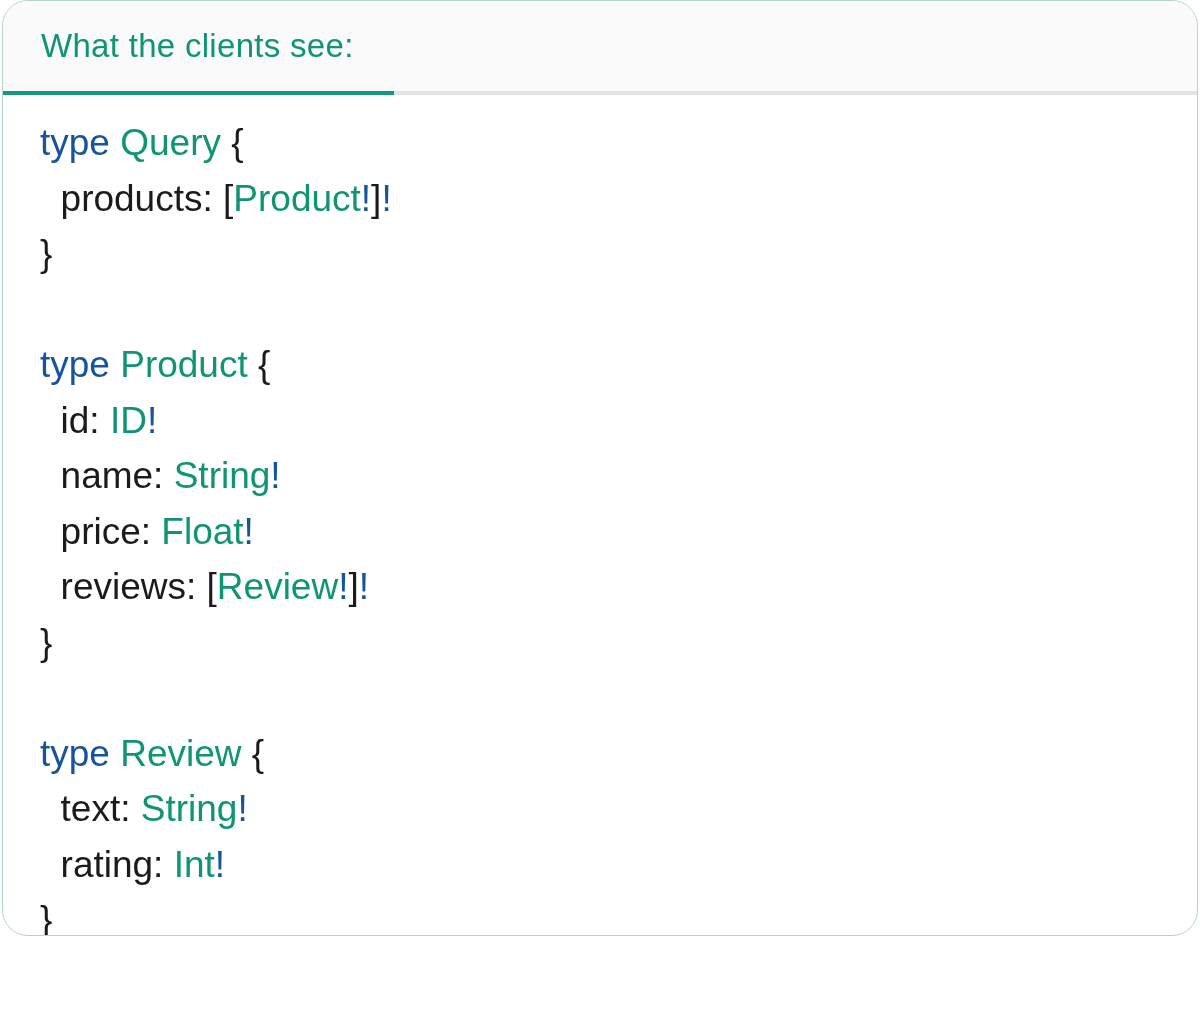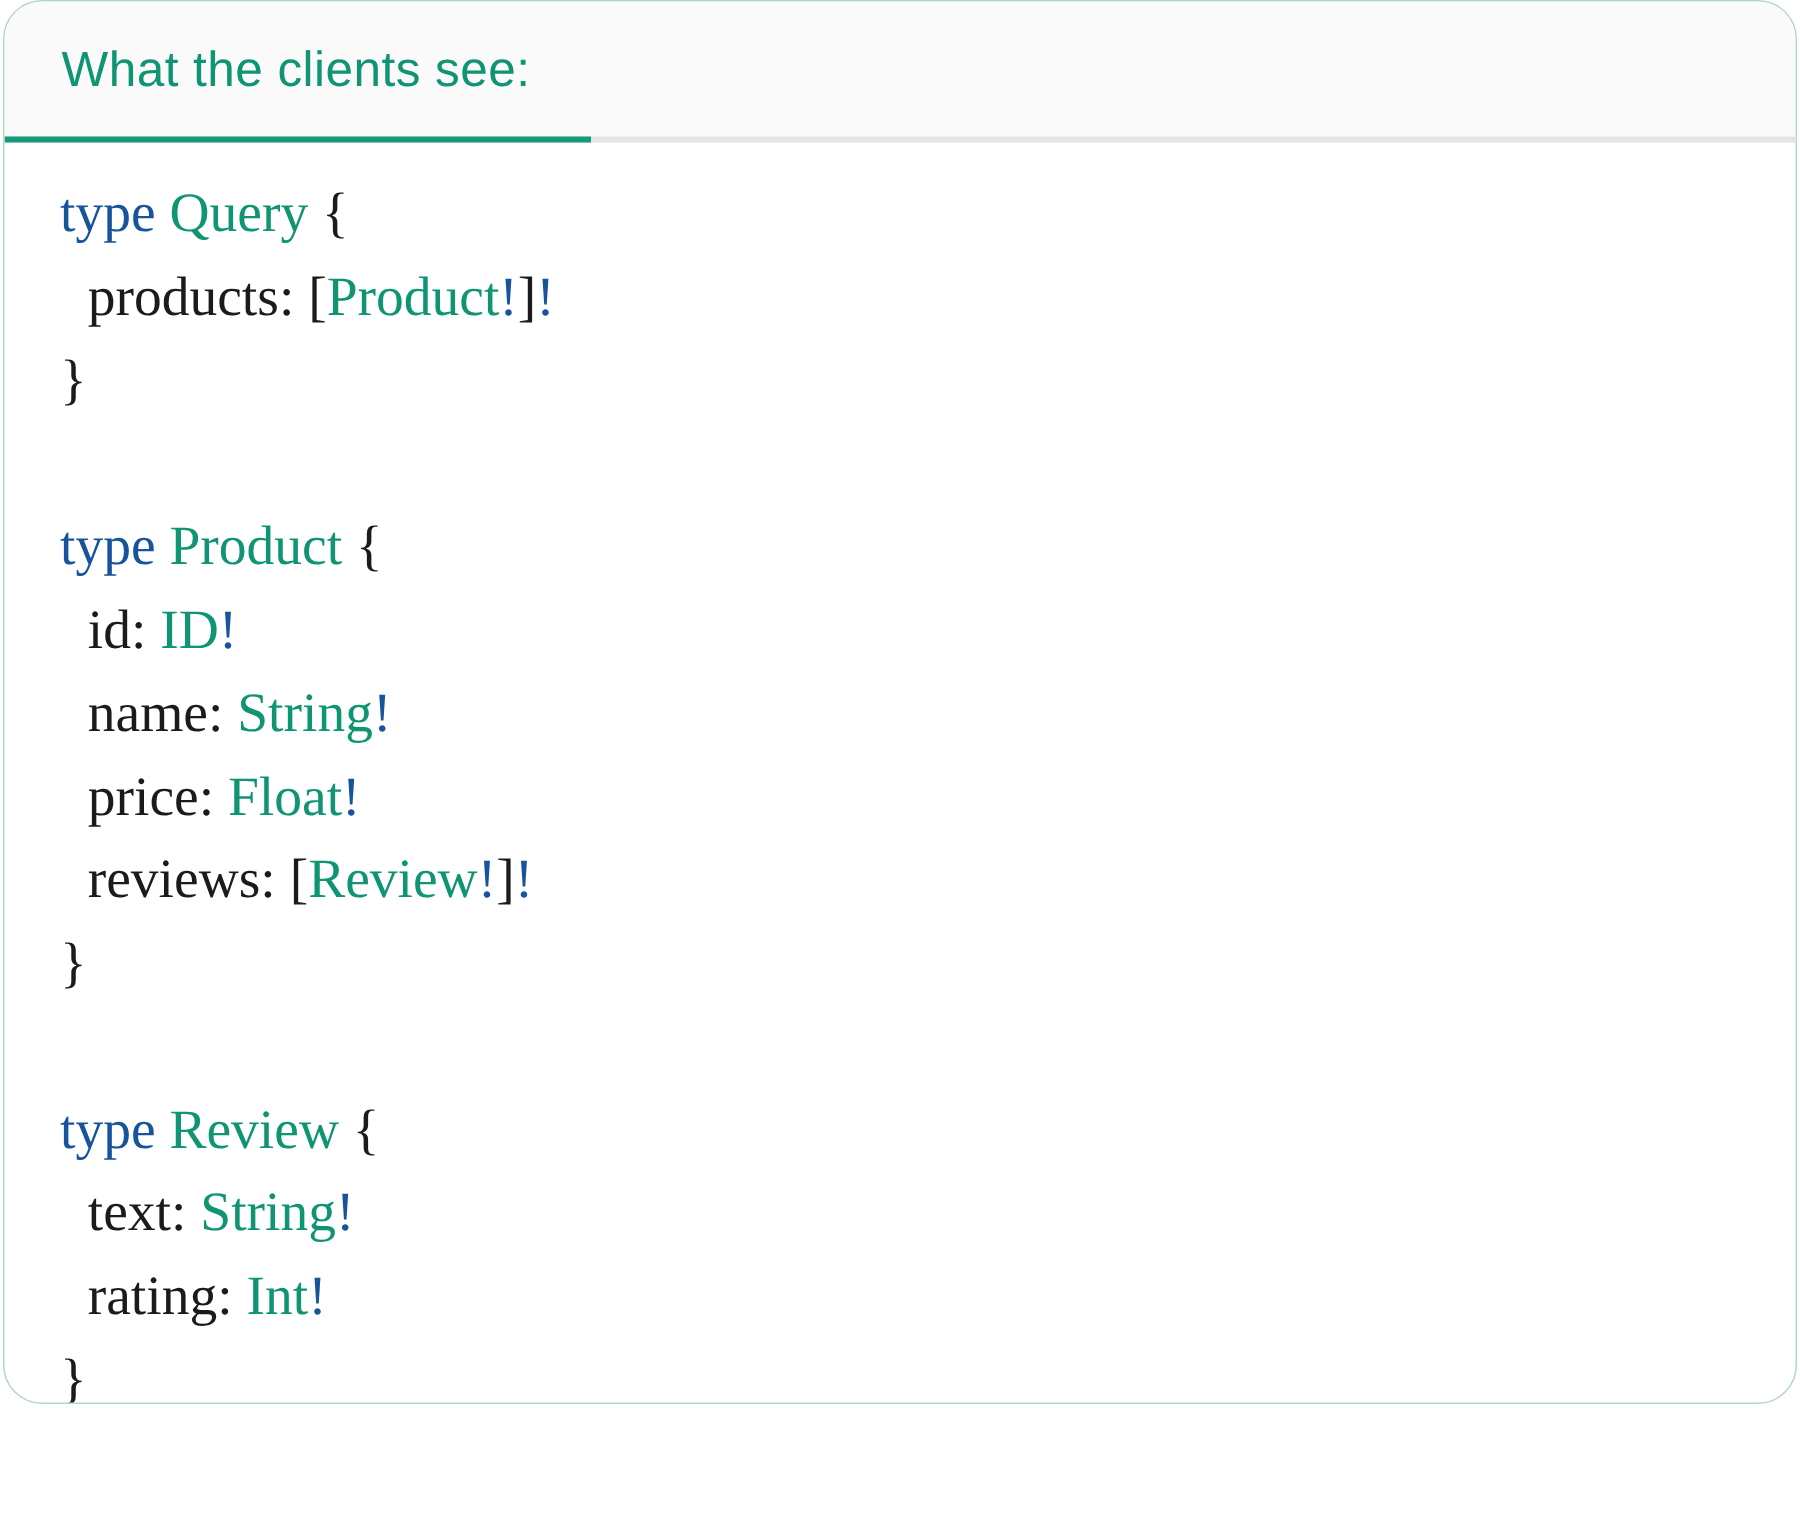--- a/index.html
+++ b/index.html
@@ -50,21 +50,21 @@
     position:absolute;
     left:0;
     bottom:-4px;
     width:391px;
     height:4px;
     background:var(--c-tab-underline);
     z-index:2;
   }
   .code {
     padding:20px 30px 0 37px;
-    font-family:Liberation Serif, serif;
+    font-family:Liberation Sans, sans-serif;
     font-size:37px;
     line-height:55.5px;
     font-weight:500;
     color:var(--c-text);
     white-space:pre;
   }
   .code-line { min-height:55.5px; }
   .tok-kw    { color:var(--c-keyword); }
   .tok-type  { color:var(--c-type); }
   .tok-bang  { color:var(--c-bang); }

